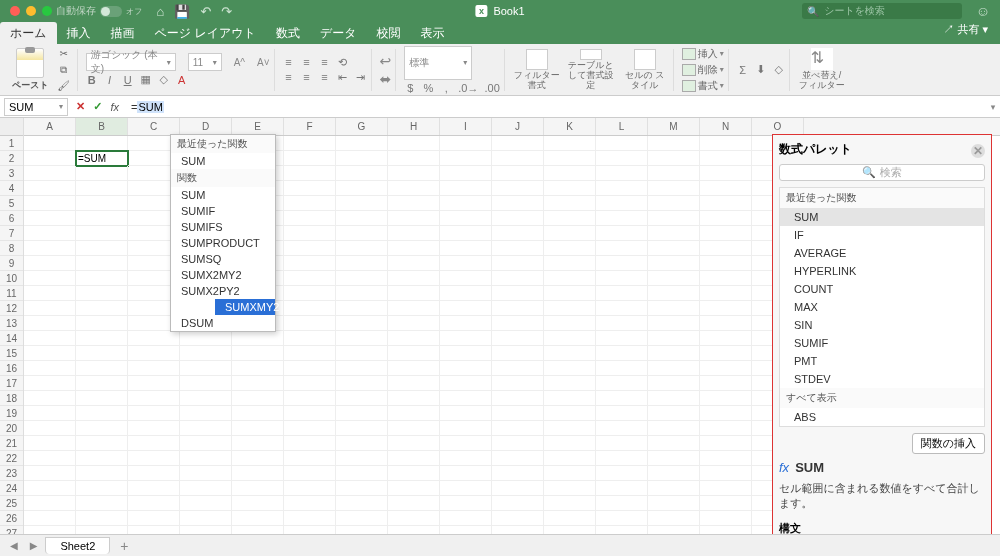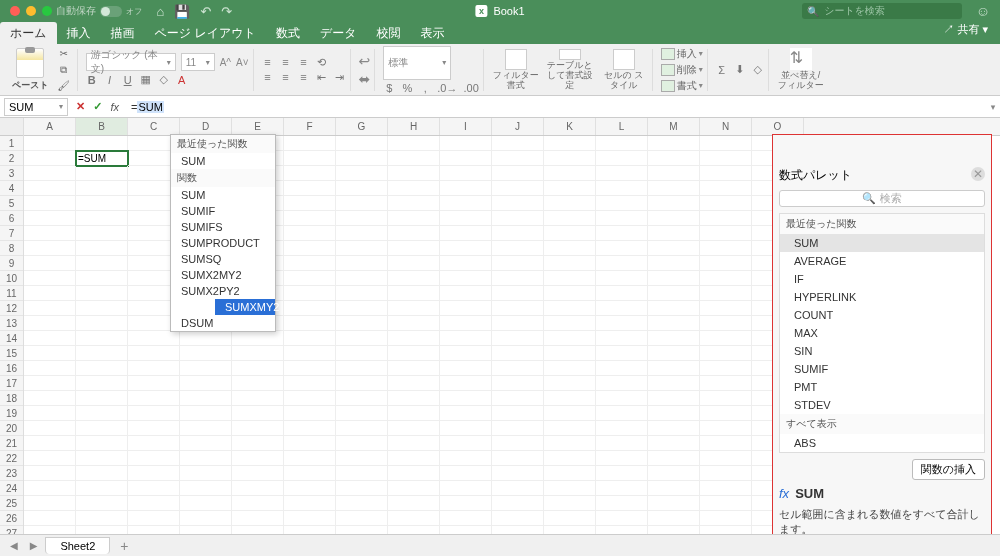--- a/index.html
+++ b/index.html
@@ -29,21 +29,21 @@
 
 .ribbon { height:52px; background:#f0f0f0; border-bottom:1px solid #ccc; display:flex; align-items:center; padding:0 8px; font-size:10px; color:#888; }
 .grp { display:flex; flex-direction:column; gap:2px; padding:0 4px; height:42px; justify-content:center; border-right:1px solid #ddd; margin-right:4px;}
 .grp.noborder{border-right:none;}
 .paste-icon { width:28px; height:30px; background:linear-gradient(#fff,#f5e6a0 40%,#fff 40%); border:1px solid #ccc; border-radius:2px; position:relative;}
 .paste-icon::before{content:"";position:absolute;top:-2px;left:8px;width:10px;height:6px;background:#999;border-radius:2px;}
 .paste-col{display:flex;flex-direction:column;align-items:center;gap:1px;}
 .paste-label{font-size:9px;color:#555;font-weight:bold;}
 .mini-col{display:flex;flex-direction:column;gap:3px;}
 .mini-btn{width:18px;height:13px;display:flex;align-items:center;justify-content:center;color:#666;font-size:10px;}
-.font-row{display:flex;gap:5px;align-items:center;}
+.font-row{display:flex;gap:12px;align-items:center;}
 .font-name{width:90px;height:18px;border:1px solid #ccc;background:#fff;padding:0 4px;font-size:10px;display:flex;align-items:center;justify-content:space-between;}
 .font-size{width:34px;height:18px;border:1px solid #ccc;background:#fff;padding:0 4px;font-size:10px;display:flex;align-items:center;justify-content:space-between;}
 .fmt-row{display:flex;gap:6px;align-items:center;color:#777;font-size:11px;}
 .fmt-row span{min-width:12px;text-align:center;}
 .align-sel{width:68px;height:18px;border:1px solid #ccc;background:#fff;font-size:10px;display:flex;align-items:center;justify-content:space-between;padding:16px 4px;}
 .big-btn{display:flex;flex-direction:column;align-items:center;gap:1px;width:48px;}
 .big-btn .icn{width:22px;height:22px;border:1px solid #ccc;background:#fff;}
 .big-btn .lbl{font-size:9px;color:#666;text-align:center;line-height:1.1;}
 .ins-row{display:flex;align-items:center;gap:2px;font-size:10px;color:#666;}
 .ins-row .sq{width:14px;height:12px;background:#e0f0e0;border:1px solid #aaa;}
@@ -76,21 +76,21 @@
 .cell.active { outline:2px solid #2a7a3a; outline-offset:-1px; background:#fff;}
 
 
 .ac { position:absolute; left:170px; top:134px; width:106px; background:#fff; border:1px solid #bbb; box-shadow:2px 2px 6px rgba(0,0,0,.2); font-size:11px; z-index:10;}
 .ac .hdg{padding:2px 6px;font-size:10px;color:#555;background:#fafafa;}
 .ac .item{padding:2px 10px;color:#333;}
 .ac .item.sel{background:#2a6fd6;color:#fff;margin-left:44px;}
 
 
 .rpanel { position:absolute; right:8px; top:134px; width:220px; height:408px; background:#f7f7f7; border:1.5px solid #d33; font-size:11px; padding:6px; display:flex; flex-direction:column; gap:6px;}
-.rp-title{font-weight:normal;font-size:12px;display:flex;justify-content:space-between;align-items:flex-start;margin-top:26px;}
+.rp-title{font-weight:bold;font-size:12px;display:flex;justify-content:space-between;align-items:flex-end;}
 .rp-close{color:#999;font-size:12px;width:14px;height:14px;border-radius:50%;background:#ddd;text-align:center;line-height:14px;}
 .rp-search{height:20px;background:#fff;border:1px solid #ccc;border-radius:3px;display:flex;align-items:center;justify-content:center;gap:4px;color:#aaa;font-size:11px;}
 .rp-list{background:#fff;border:1px solid #ddd;flex:0 0 auto;}
 .rp-list .hdg{padding:3px 6px;font-size:10px;color:#555;background:#fafafa;}
 .rp-list .item{padding:3px 14px;color:#333;}
 .rp-list .item.sel{background:#e4e4e4;}
 .rp-insert{align-self:flex-end;}
 .rp-insert button{font-size:11px;padding:2px 8px;background:#fff;border:1px solid #bbb;border-radius:3px;}
 .rp-fx{display:flex;align-items:center;gap:6px;font-size:13px;font-weight:bold;color:#333;}
 .rp-fx .fx{color:#2a6fd6;font-style:italic;font-weight:normal;}
@@ -817,22 +817,22 @@
     <span>数式パレット</span>
     <span class="rp-close">✕</span>
   </div>
   <div class="rp-search">
     <span>🔍</span>
     <span>検索</span>
   </div>
   <div class="rp-list" id="rplist">
       <div class="hdg">最近使った関数</div>
       <div class="item sel">SUM</div>
+      <div class="item">IF</div>
       <div class="item">AVERAGE</div>
-      <div class="item">IF</div>
       <div class="item">HYPERLINK</div>
       <div class="item">COUNT</div>
       <div class="item">MAX</div>
       <div class="item">SIN</div>
       <div class="item">SUMIF</div>
       <div class="item">PMT</div>
       <div class="item">STDEV</div>
       <div class="hdg">すべて表示</div>
       <div class="item">ABS</div>
     </div>

